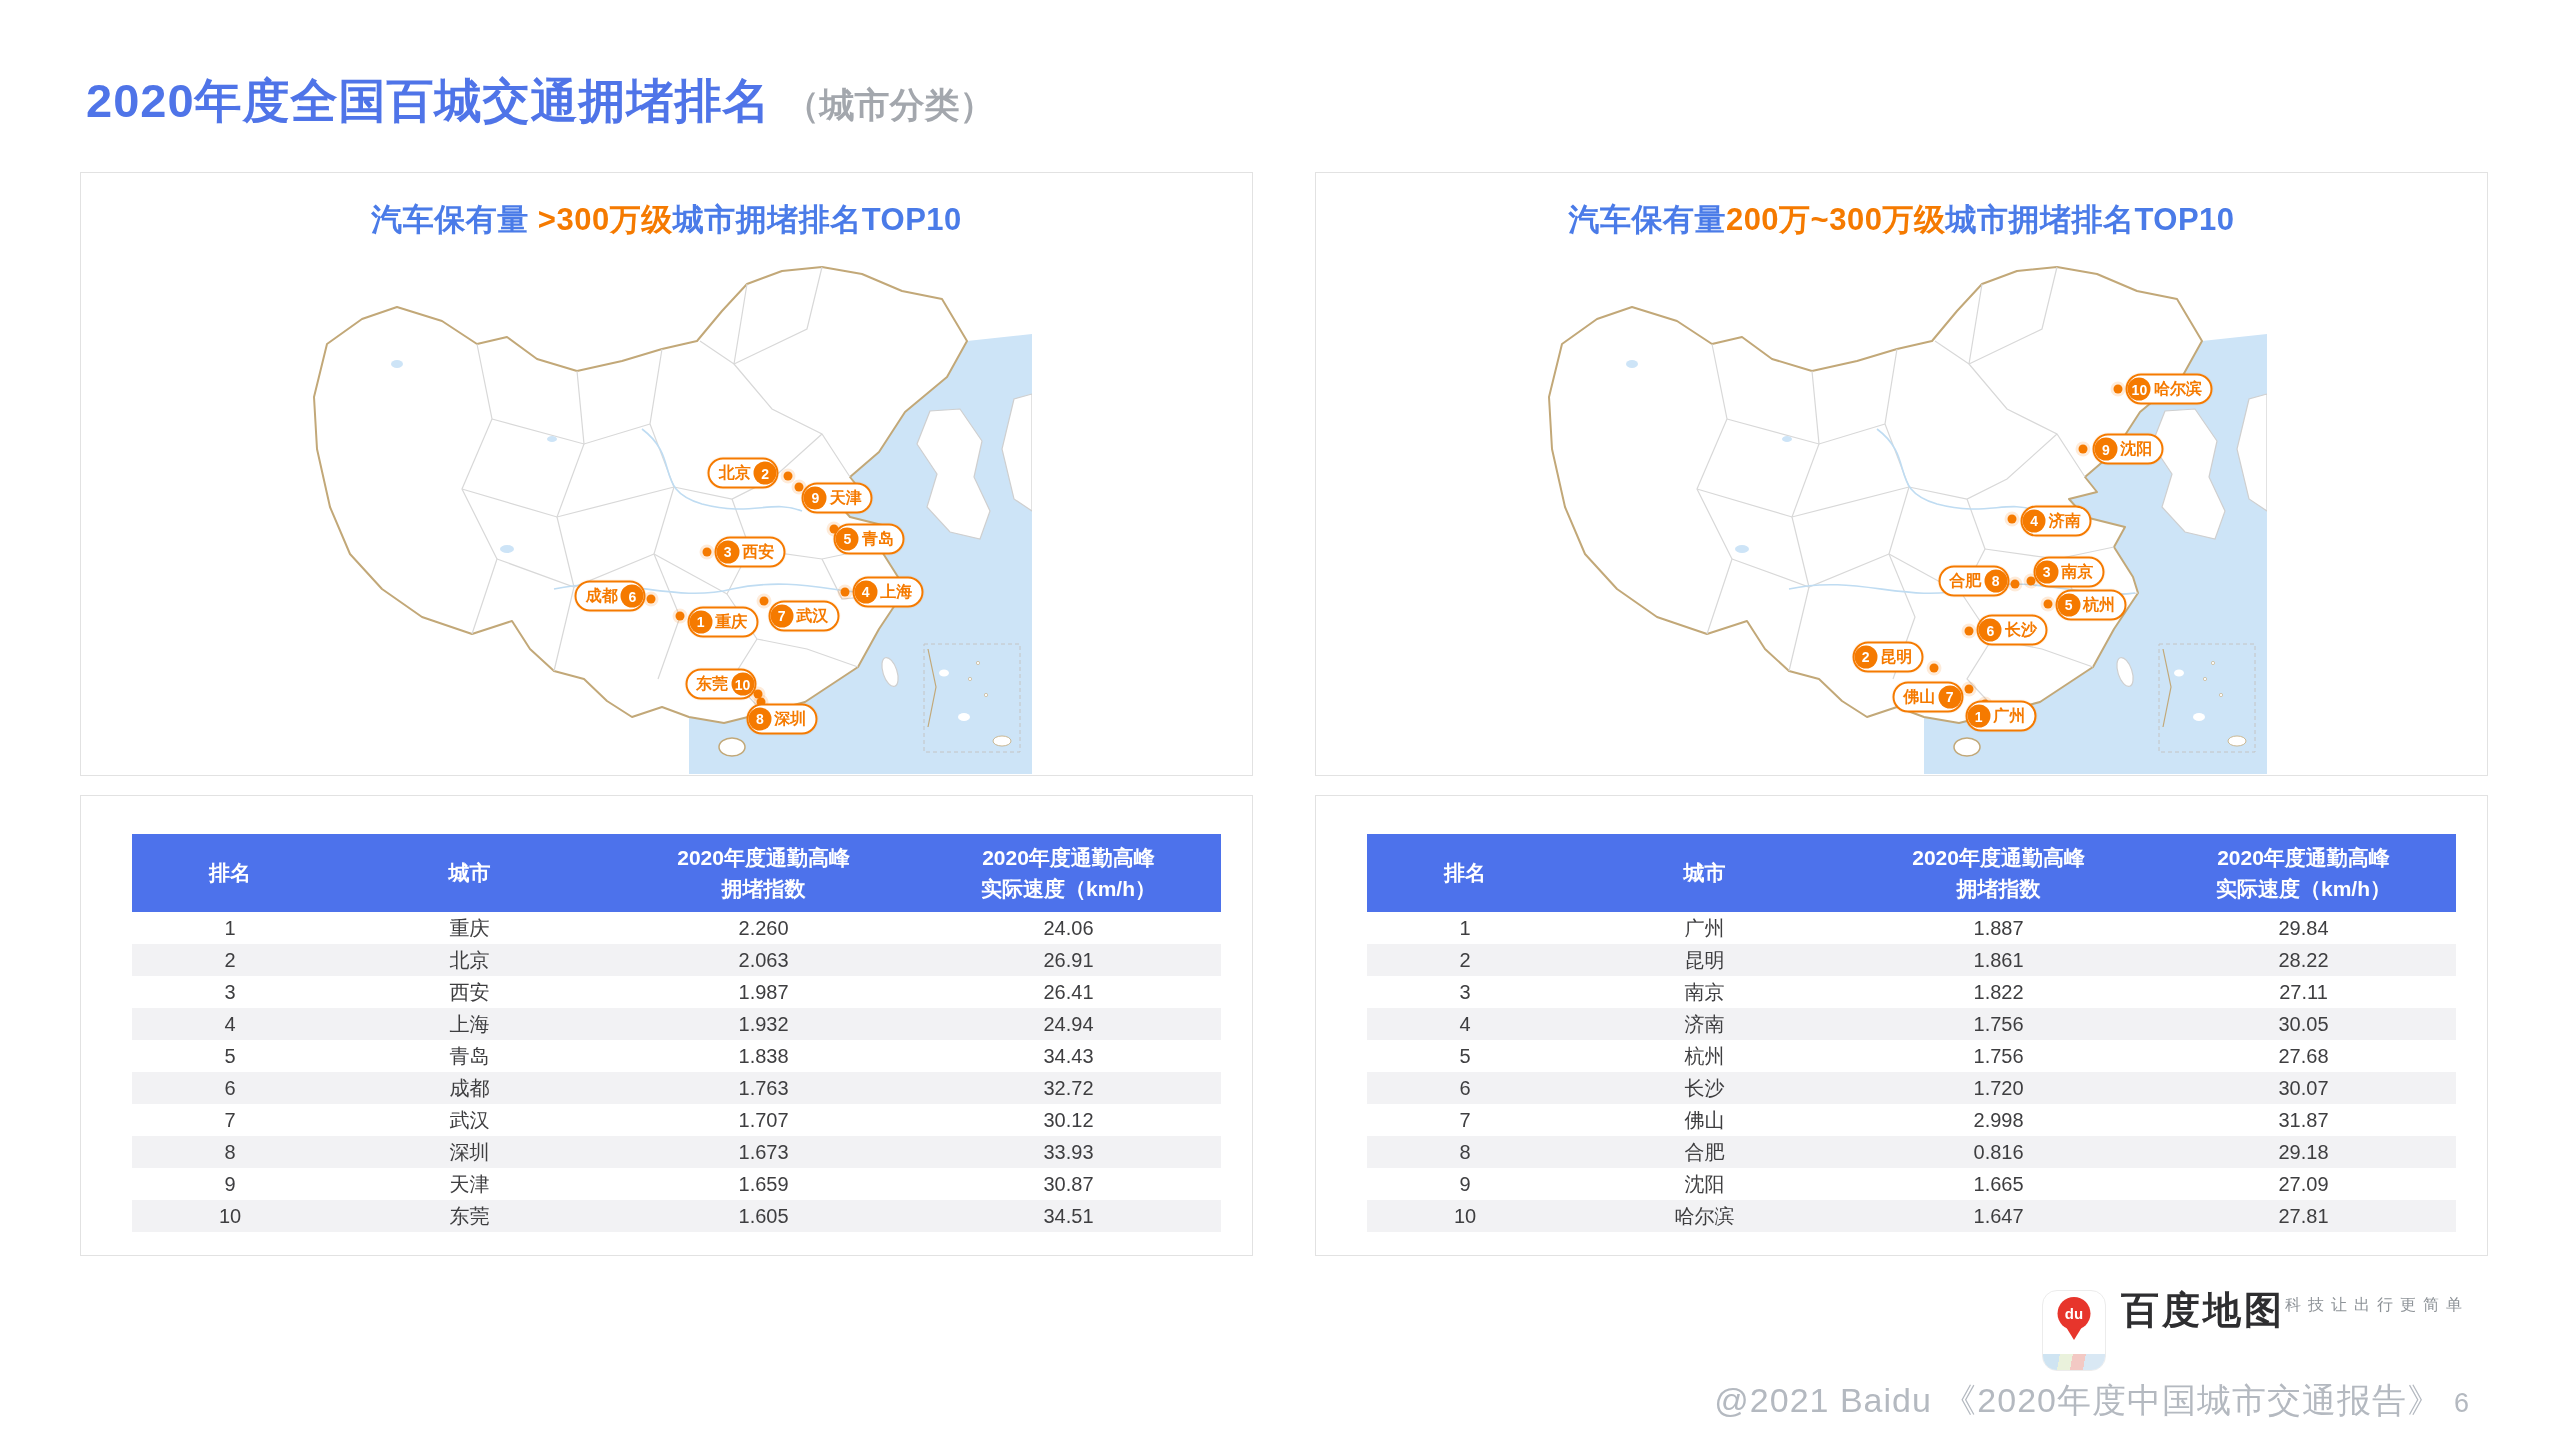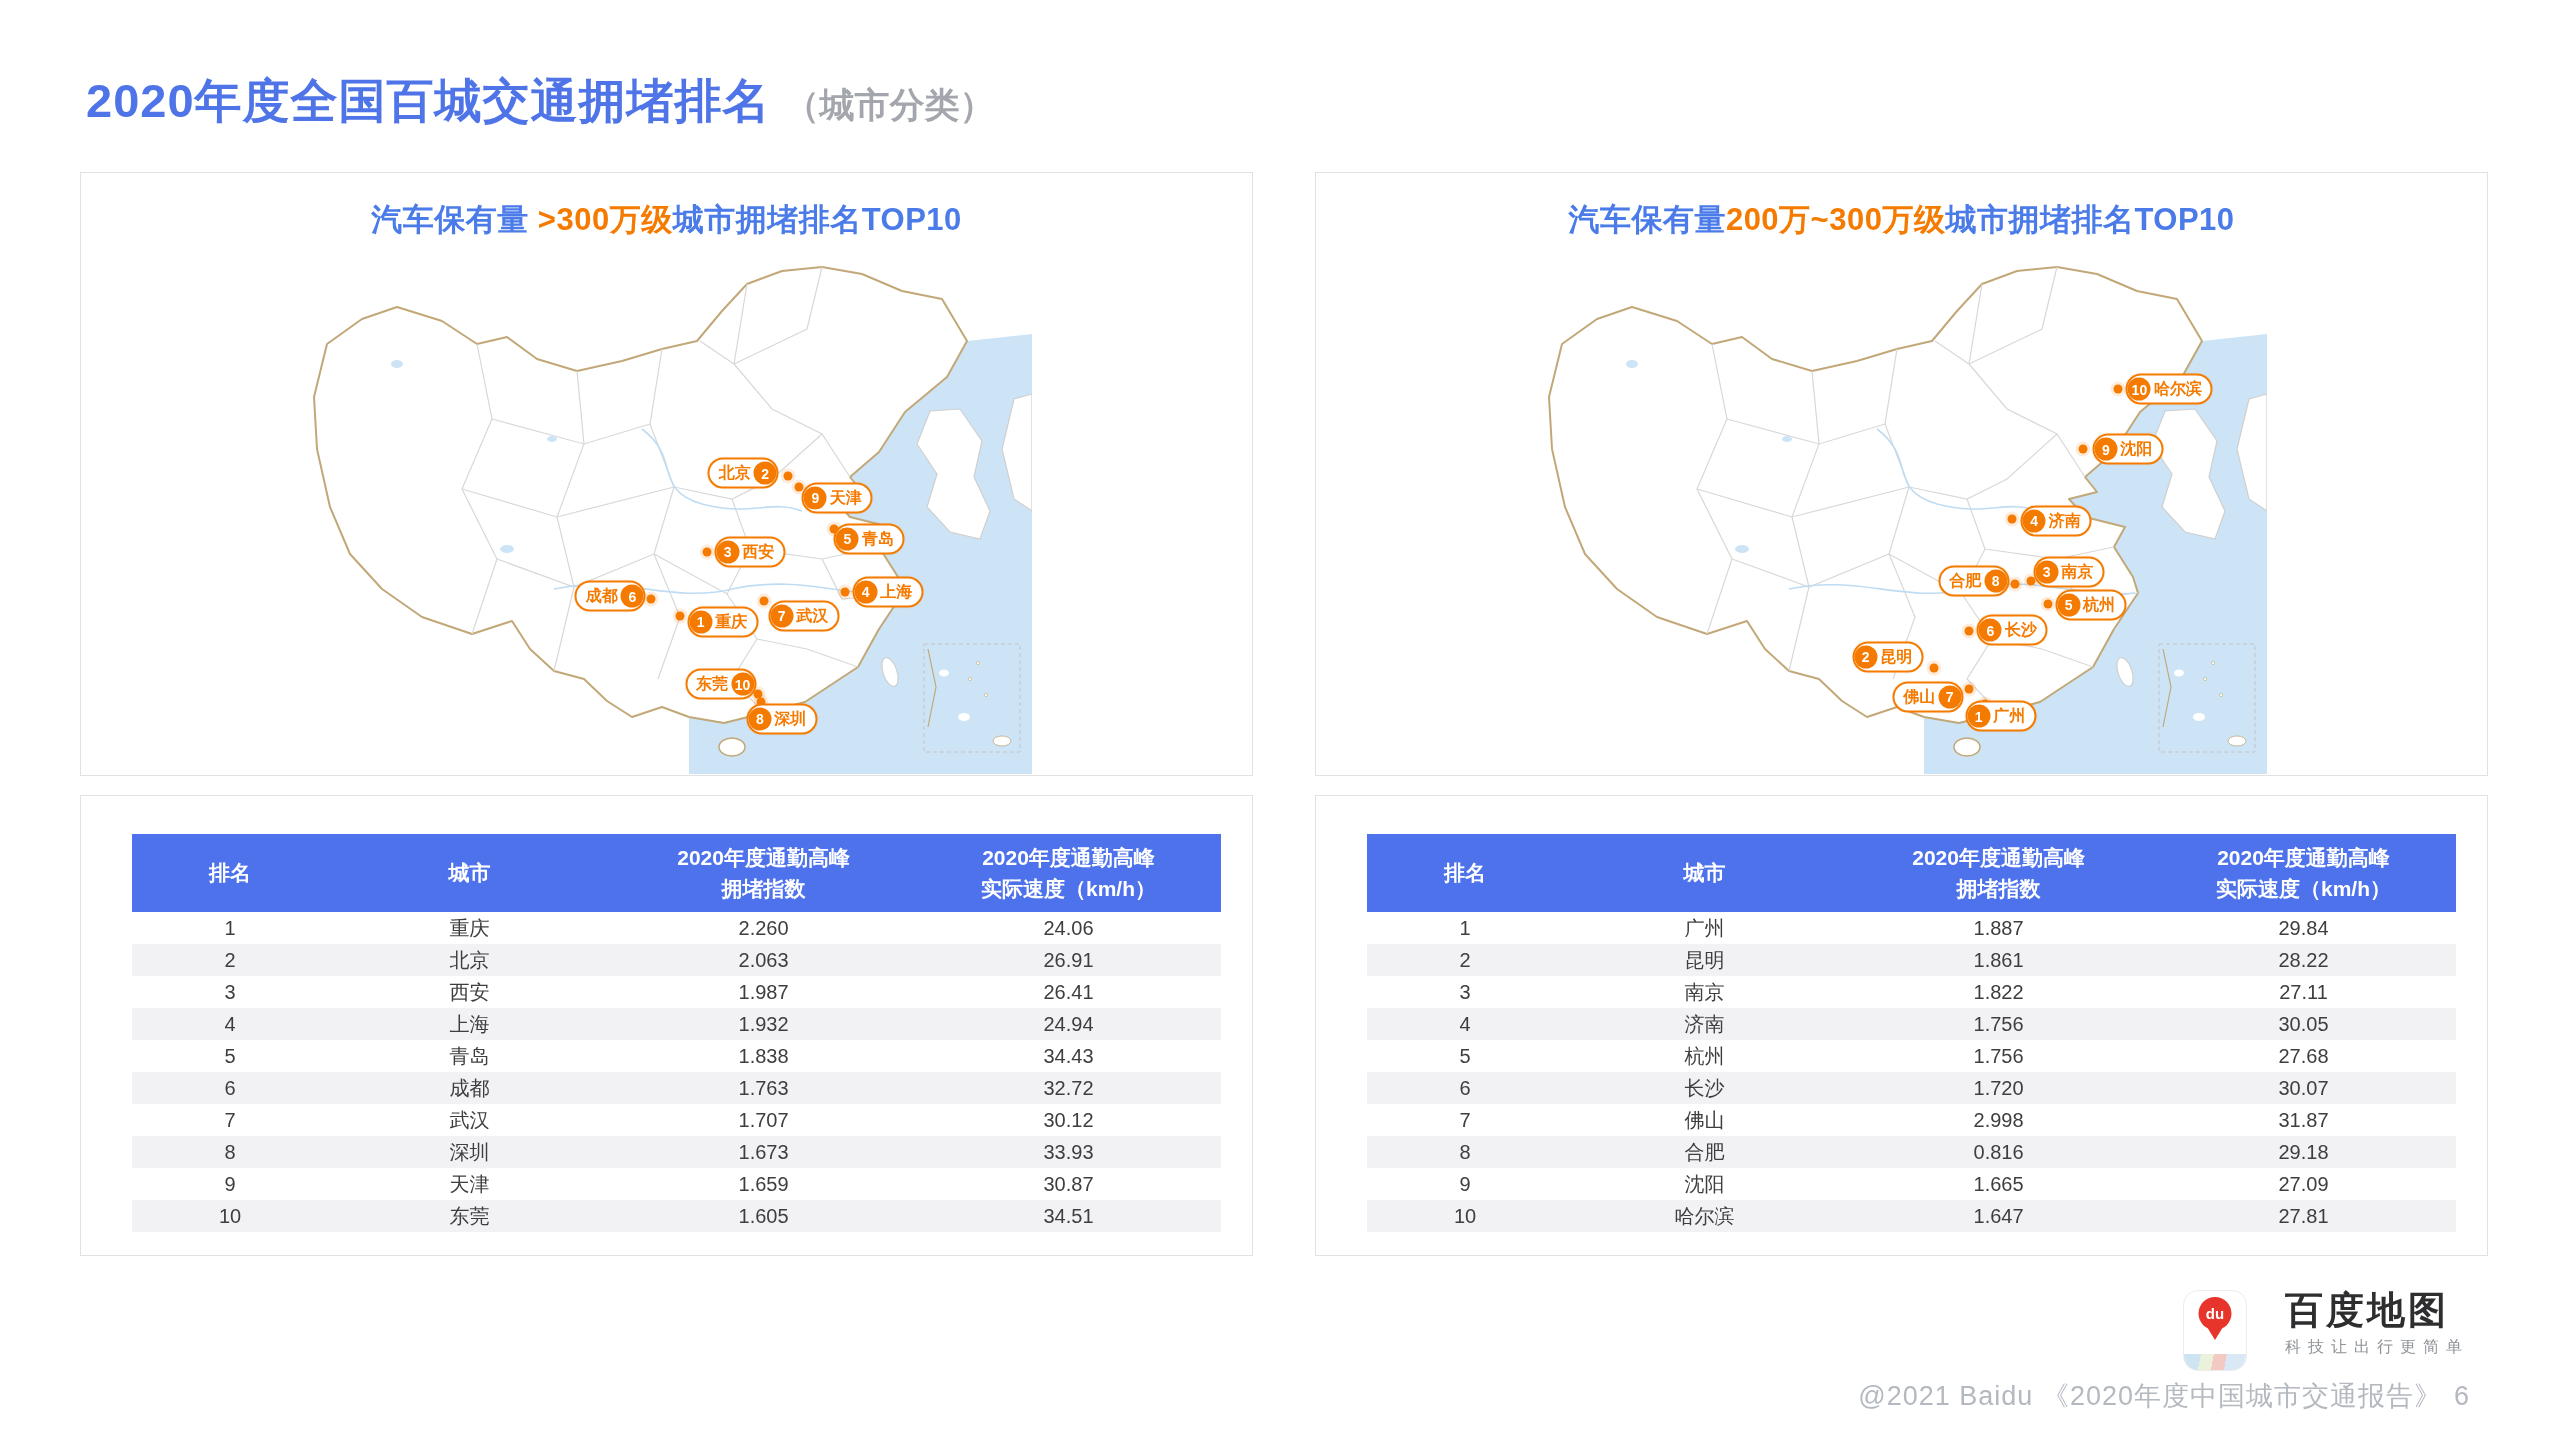--- a/index.html
+++ b/index.html
@@ -68,25 +68,25 @@
 
   .footer-logo{position:absolute;right:90px;top:1290px;display:flex;align-items:flex-start;gap:15px;}
   .logo-icon{width:64px;height:81px;border-radius:15px;background:#fff;border:1px solid #ECECEC;position:relative;overflow:hidden;}
   .roads{position:absolute;bottom:0;left:0;right:0;height:16px;
     background:linear-gradient(100deg,#CFE4F2 0 26%,#EAF2DC 26% 46%,#F3C9C4 46% 66%,#D9E8F4 66% 100%);}
   .pin-head{position:absolute;left:50%;top:6px;transform:translateX(-50%);
     width:33px;height:33px;border-radius:50%;background:#E7352C;color:#fff;
     font-weight:bold;font-size:15px;display:flex;align-items:center;justify-content:center;}
   .pin-tail{position:absolute;left:50%;top:36px;transform:translateX(-50%);
     width:0;height:0;border-left:8px solid transparent;border-right:8px solid transparent;border-top:13px solid #E7352C;}
-  .logo-text-block{display:flex;flex-direction:column;margin-left:23px;}
+  .logo-text-block{display:flex;flex-direction:row;}
   .logo-name{font-size:38px;font-weight:bold;color:#2E2E30;letter-spacing:3px;line-height:1.1;}
   .logo-tagline{font-size:16px;color:#8E9398;letter-spacing:7px;margin-top:5px;}
   .copyright-row{position:absolute;right:90px;top:1378px;display:flex;gap:12px;align-items:baseline;}
-  .copyright{font-size:27px;color:var(--muted);letter-spacing:1px;}
+  .copyright{font-size:34px;color:var(--muted);letter-spacing:1px;}
   .pagenum{font-size:27px;color:var(--muted);}
 </style>
 </head>
 <body>
 
 <div class="page-title-row">
   <span class="page-title">2020年度全国百城交通拥堵排名</span>
   <span class="page-subtitle">（城市分类）</span>
 </div>
 

